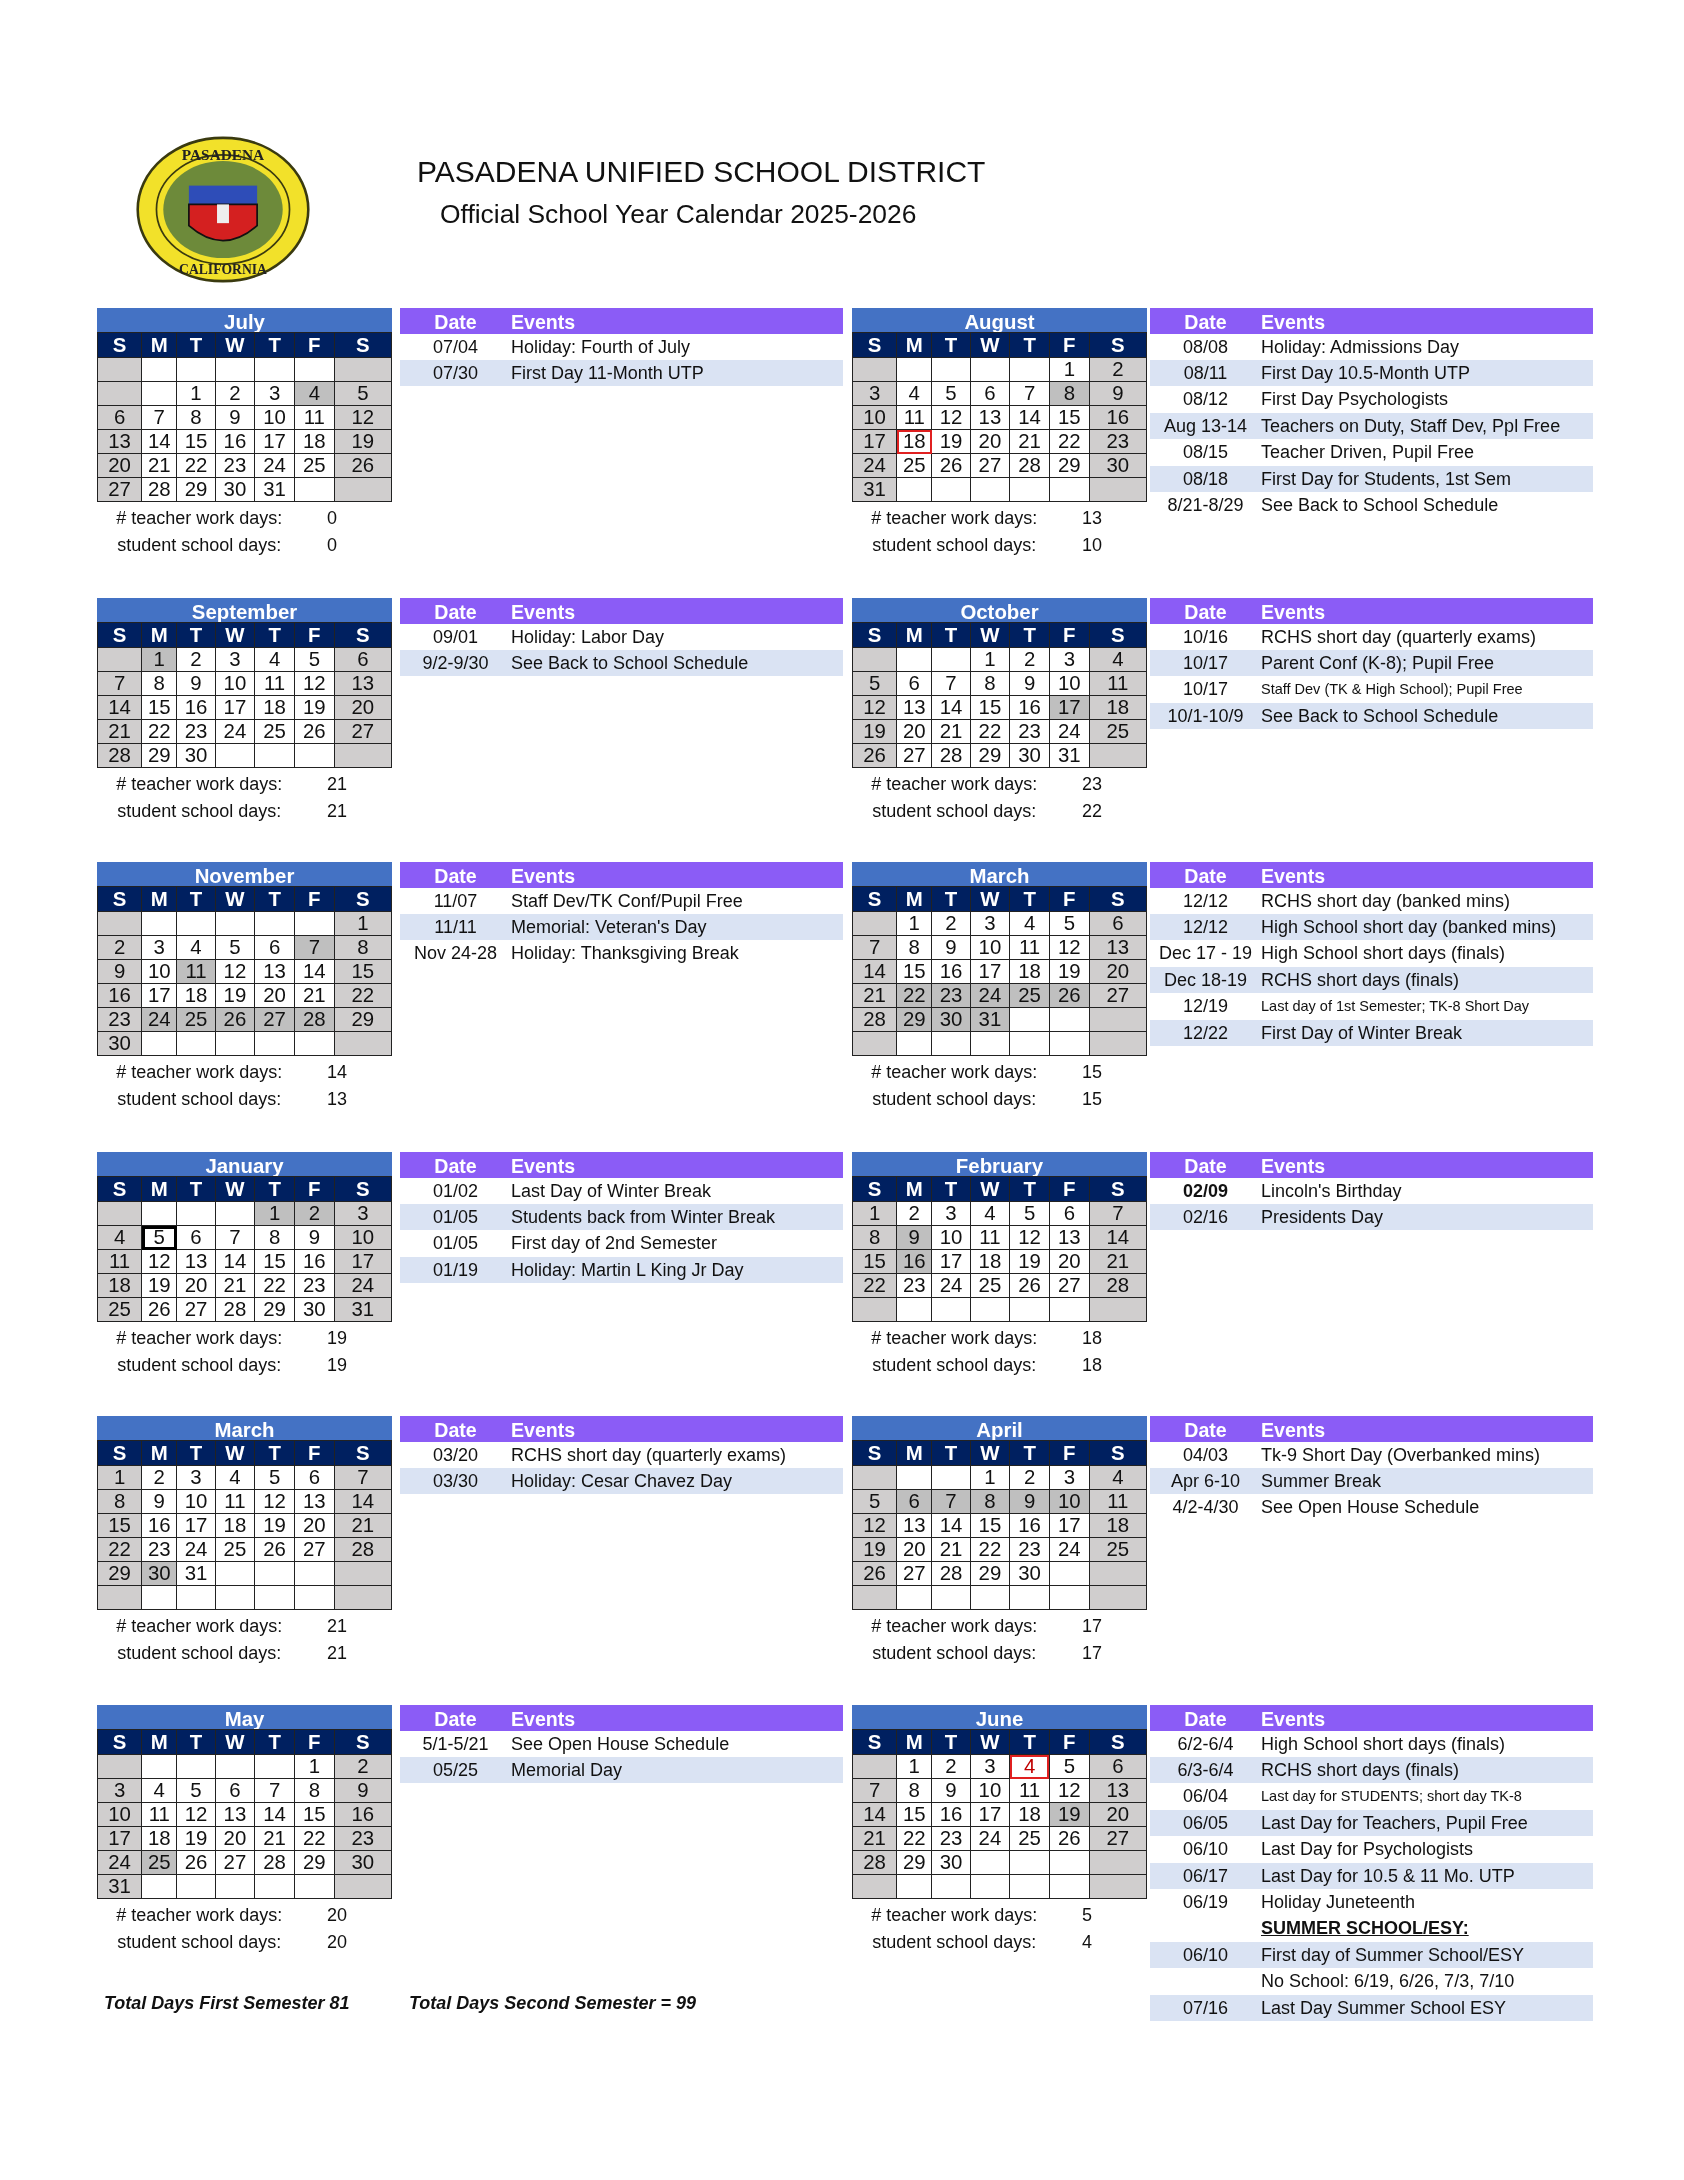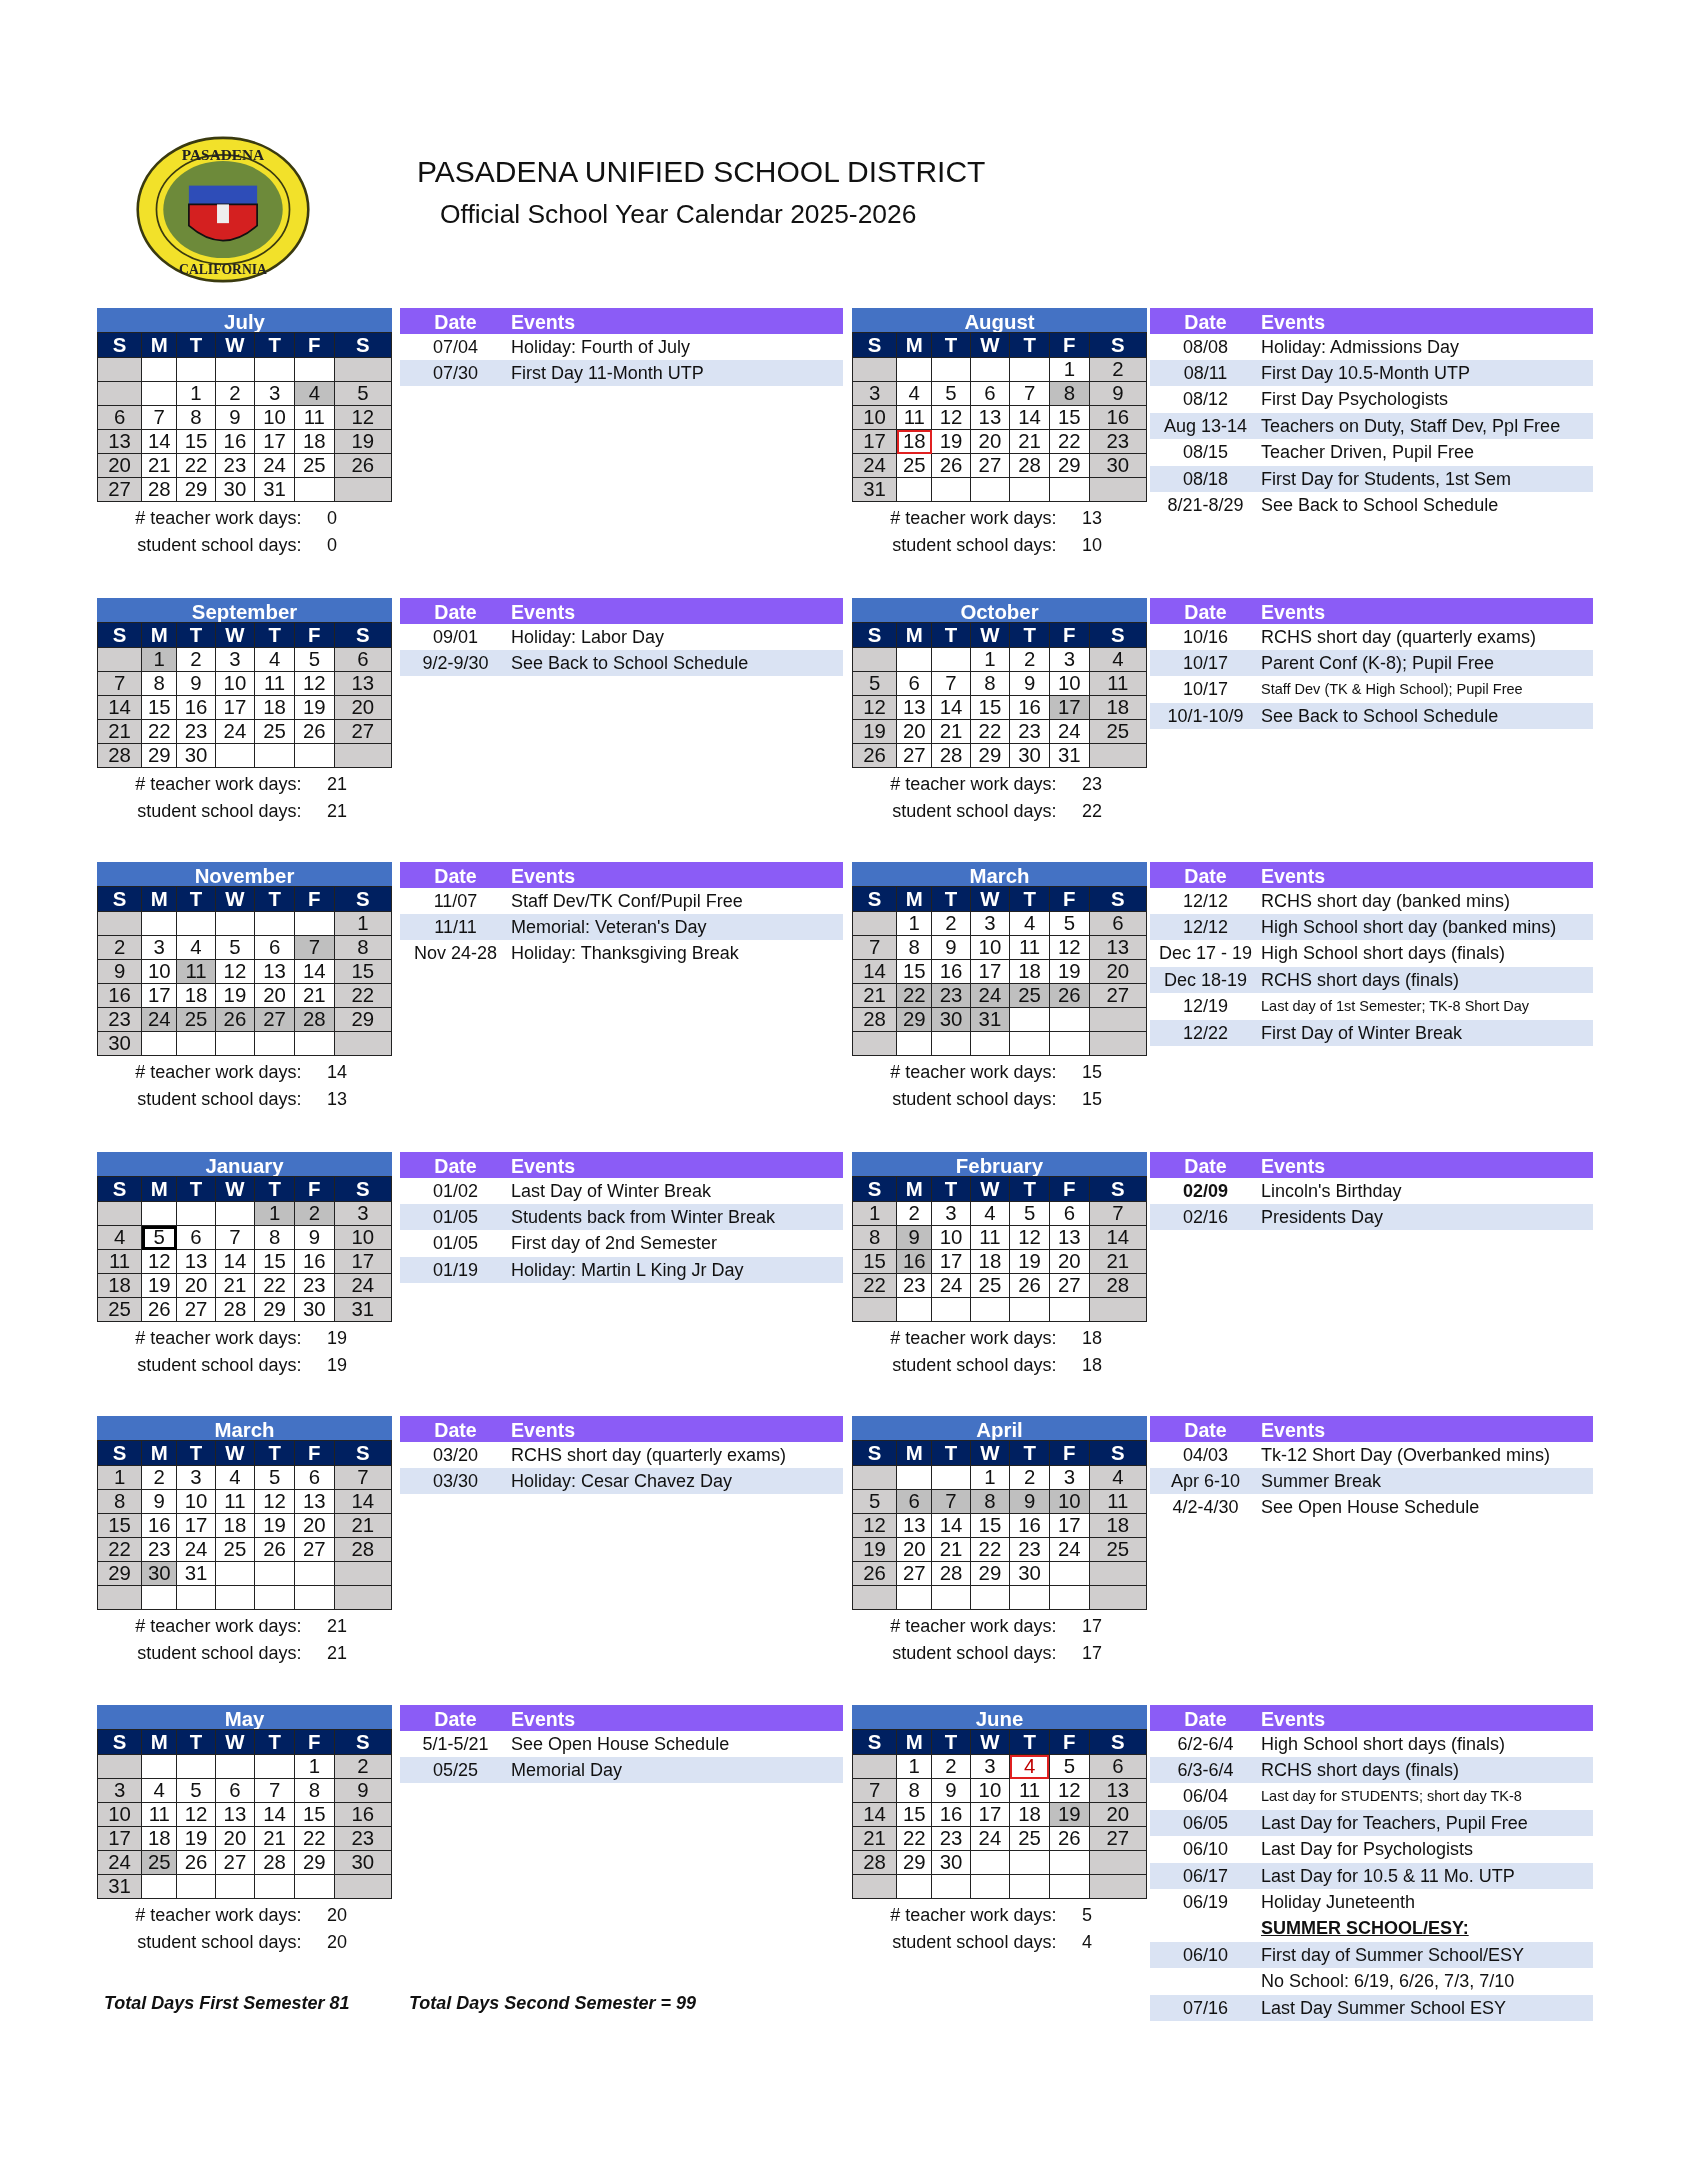--- a/index.html
+++ b/index.html
@@ -14,21 +14,21 @@
   .cal th { background:#002060; color:#fff; font-size:20.4px; font-weight:bold; height:24px; padding:0; border:1.7px solid #222; }
   .cal td { height:23px; padding:0; border:1.7px solid #222; font-size:20.4px; text-align:center; line-height:23px; background:#fff; }
   .cal td.we { background:#d0cece; }
   .cal td.hol { background:#bfbfbf; }
   .cal td.red { outline:2.6px solid #e02020; outline-offset:-2.6px; color:#c00000; }
   .cal td.red-only { outline:2.6px solid #e02020; outline-offset:-2.6px; }
   .cal td.blk { outline:3.4px solid #000; outline-offset:-3.4px; }
   .cal col.c0 { width:15%; } .cal col.c1 { width:12%; } .cal col.c2 { width:13%; } .cal col.c3 { width:13.5%; } .cal col.c4 { width:13.5%; } .cal col.c5 { width:13.5%; } .cal col.c6 { width:19.5%; }
   .stats { font-size:18px; margin-top:3.4px; }
   .stats .row { display:flex; height:26.4px; line-height:26.4px; }
-  .stats .lbl { width:230px; text-align:right; padding-right:25.6px; box-sizing:border-box; }
+  .stats .lbl { width:230px; text-align:center; padding-right:25.6px; box-sizing:border-box; }
   .stats .val { width:43px; }
   .events { width:443px; }
   .events .ehead { background:#8b5cf6; color:#fff; font-weight:bold; height:25.6px; line-height:29px; font-size:19.6px; display:flex; overflow:hidden; }
   .events .ehead .d { width:111px; text-align:center; }
   .events .erow { display:flex; height:26.4px; line-height:26.4px; font-size:18px; }
   .events .erow.alt { background:#dae3f3; }
   .events .erow .d { width:111px; text-align:center; flex:none; }
   .events .erow .e { flex:1; white-space:nowrap; overflow:hidden; }
   .events .erow .d.bold { font-weight:bold; }
   .events .erow .e.small { font-size:14.5px; }
@@ -1090,21 +1090,21 @@
         </div>
     </div>
     </div>
     <div class="block events" style="left: 1150px; top: 1416px;">
       <div class="ehead">
         <span class="d">Date</span>
         <span>Events</span>
       </div>
       <div class="erow">
         <span class="d">04/03</span>
-        <span class="e">Tk-12 Short Day (Overbanked mins)</span>
+        <span class="e">Tk-9 Short Day (Overbanked mins)</span>
       </div>
       <div class="erow alt">
         <span class="d">Apr 6-10</span>
         <span class="e">Summer Break</span>
       </div>
       <div class="erow">
         <span class="d">4/2-4/30</span>
         <span class="e">See Open House Schedule</span>
       </div>
     </div>

